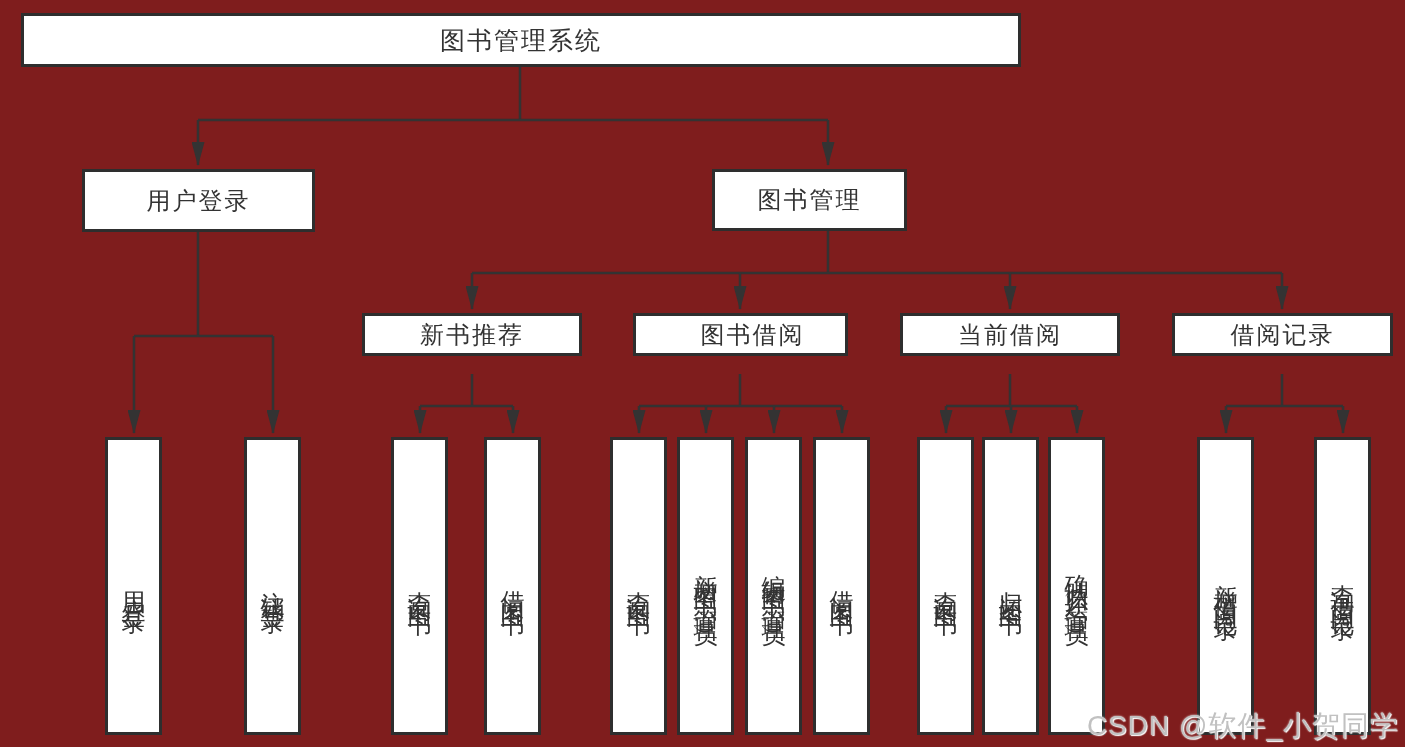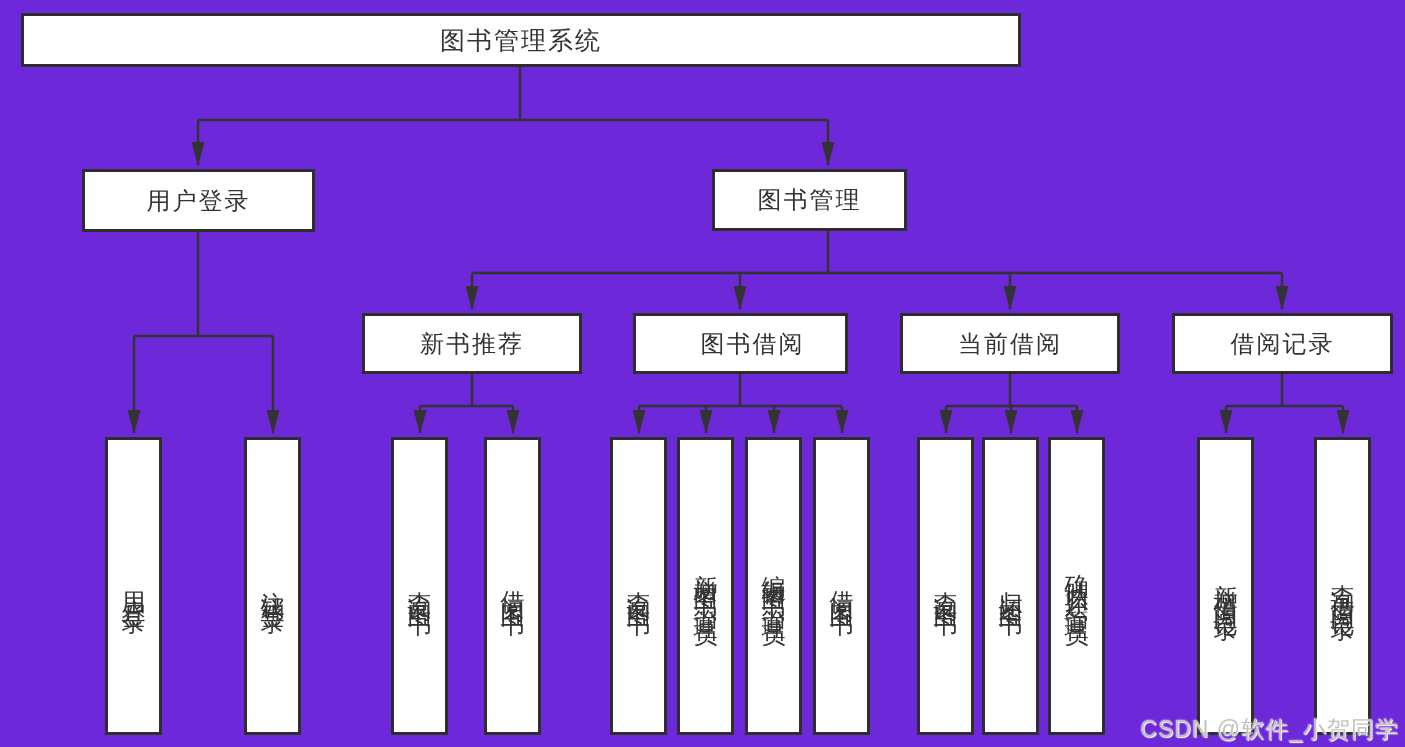--- a/index.html
+++ b/index.html
@@ -1,20 +1,20 @@
 <!DOCTYPE html>
 <html><head>
 <meta charset="utf-8">
 <style>
   html, body { margin: 0; padding: 0; background: #ffffff; }
   .canvas {
     position: relative;
     width: 1405px;
     height: 747px;
-    background: #6d28d9;
+    background: #7f1d1d;
     font-family: "Liberation Sans", sans-serif;
     overflow: hidden;
   }
   svg.wires {
     position: absolute;
     left: 0; top: 0;
     width: 1405px; height: 747px;
     z-index: 1;
   }
   svg.wires path.shaft {
@@ -36,41 +36,41 @@
   .h-label {
     font-size: 24px;
     letter-spacing: 2px;
     white-space: nowrap;
     line-height: 1;
   }
   .node.root  { left: 21px;  top: 13px;  width: 1000px; height: 54px; }
   .node.root .h-label { font-size: 25px; }
   .node.lv2a  { left: 82px;  top: 169px; width: 233px;  height: 63px; }
   .node.lv2b  { left: 712px; top: 169px; width: 195px;  height: 62px; }
-  .node.lv3   { top: 313px; height: 61px; }
+  .node.lv3   { top: 313px; height: 43px; }
   .node.g0    { left: 362px;  width: 220px; }
   .node.g1    { left: 633px;  width: 215px; padding-left: 24px; }
   .node.g2    { left: 900px;  width: 220px; }
   .node.g3    { left: 1172px; width: 221px; }
   .node.leaf  { top: 437px; height: 298px; width: 57px; border-width: 3px; }
   .leaf .v-label {
     writing-mode: vertical-rl;
     text-orientation: mixed;
     font-size: 24px;
     letter-spacing: 7px;
     line-height: 1;
     color: #333333;
     white-space: nowrap;
   }
   .watermark {
     position: absolute;
     right: 6px;
     bottom: 2px;
     z-index: 3;
-    font-size: 23px;
+    font-size: 28px;
     color: #c1c1c1;
     letter-spacing: 1px;
     text-shadow: 0 0 2px #ffffff, 1px 1px 1px #ffffff;
     white-space: nowrap;
   }
 </style>
 </head>
 <body>
 
 <div class="canvas">

